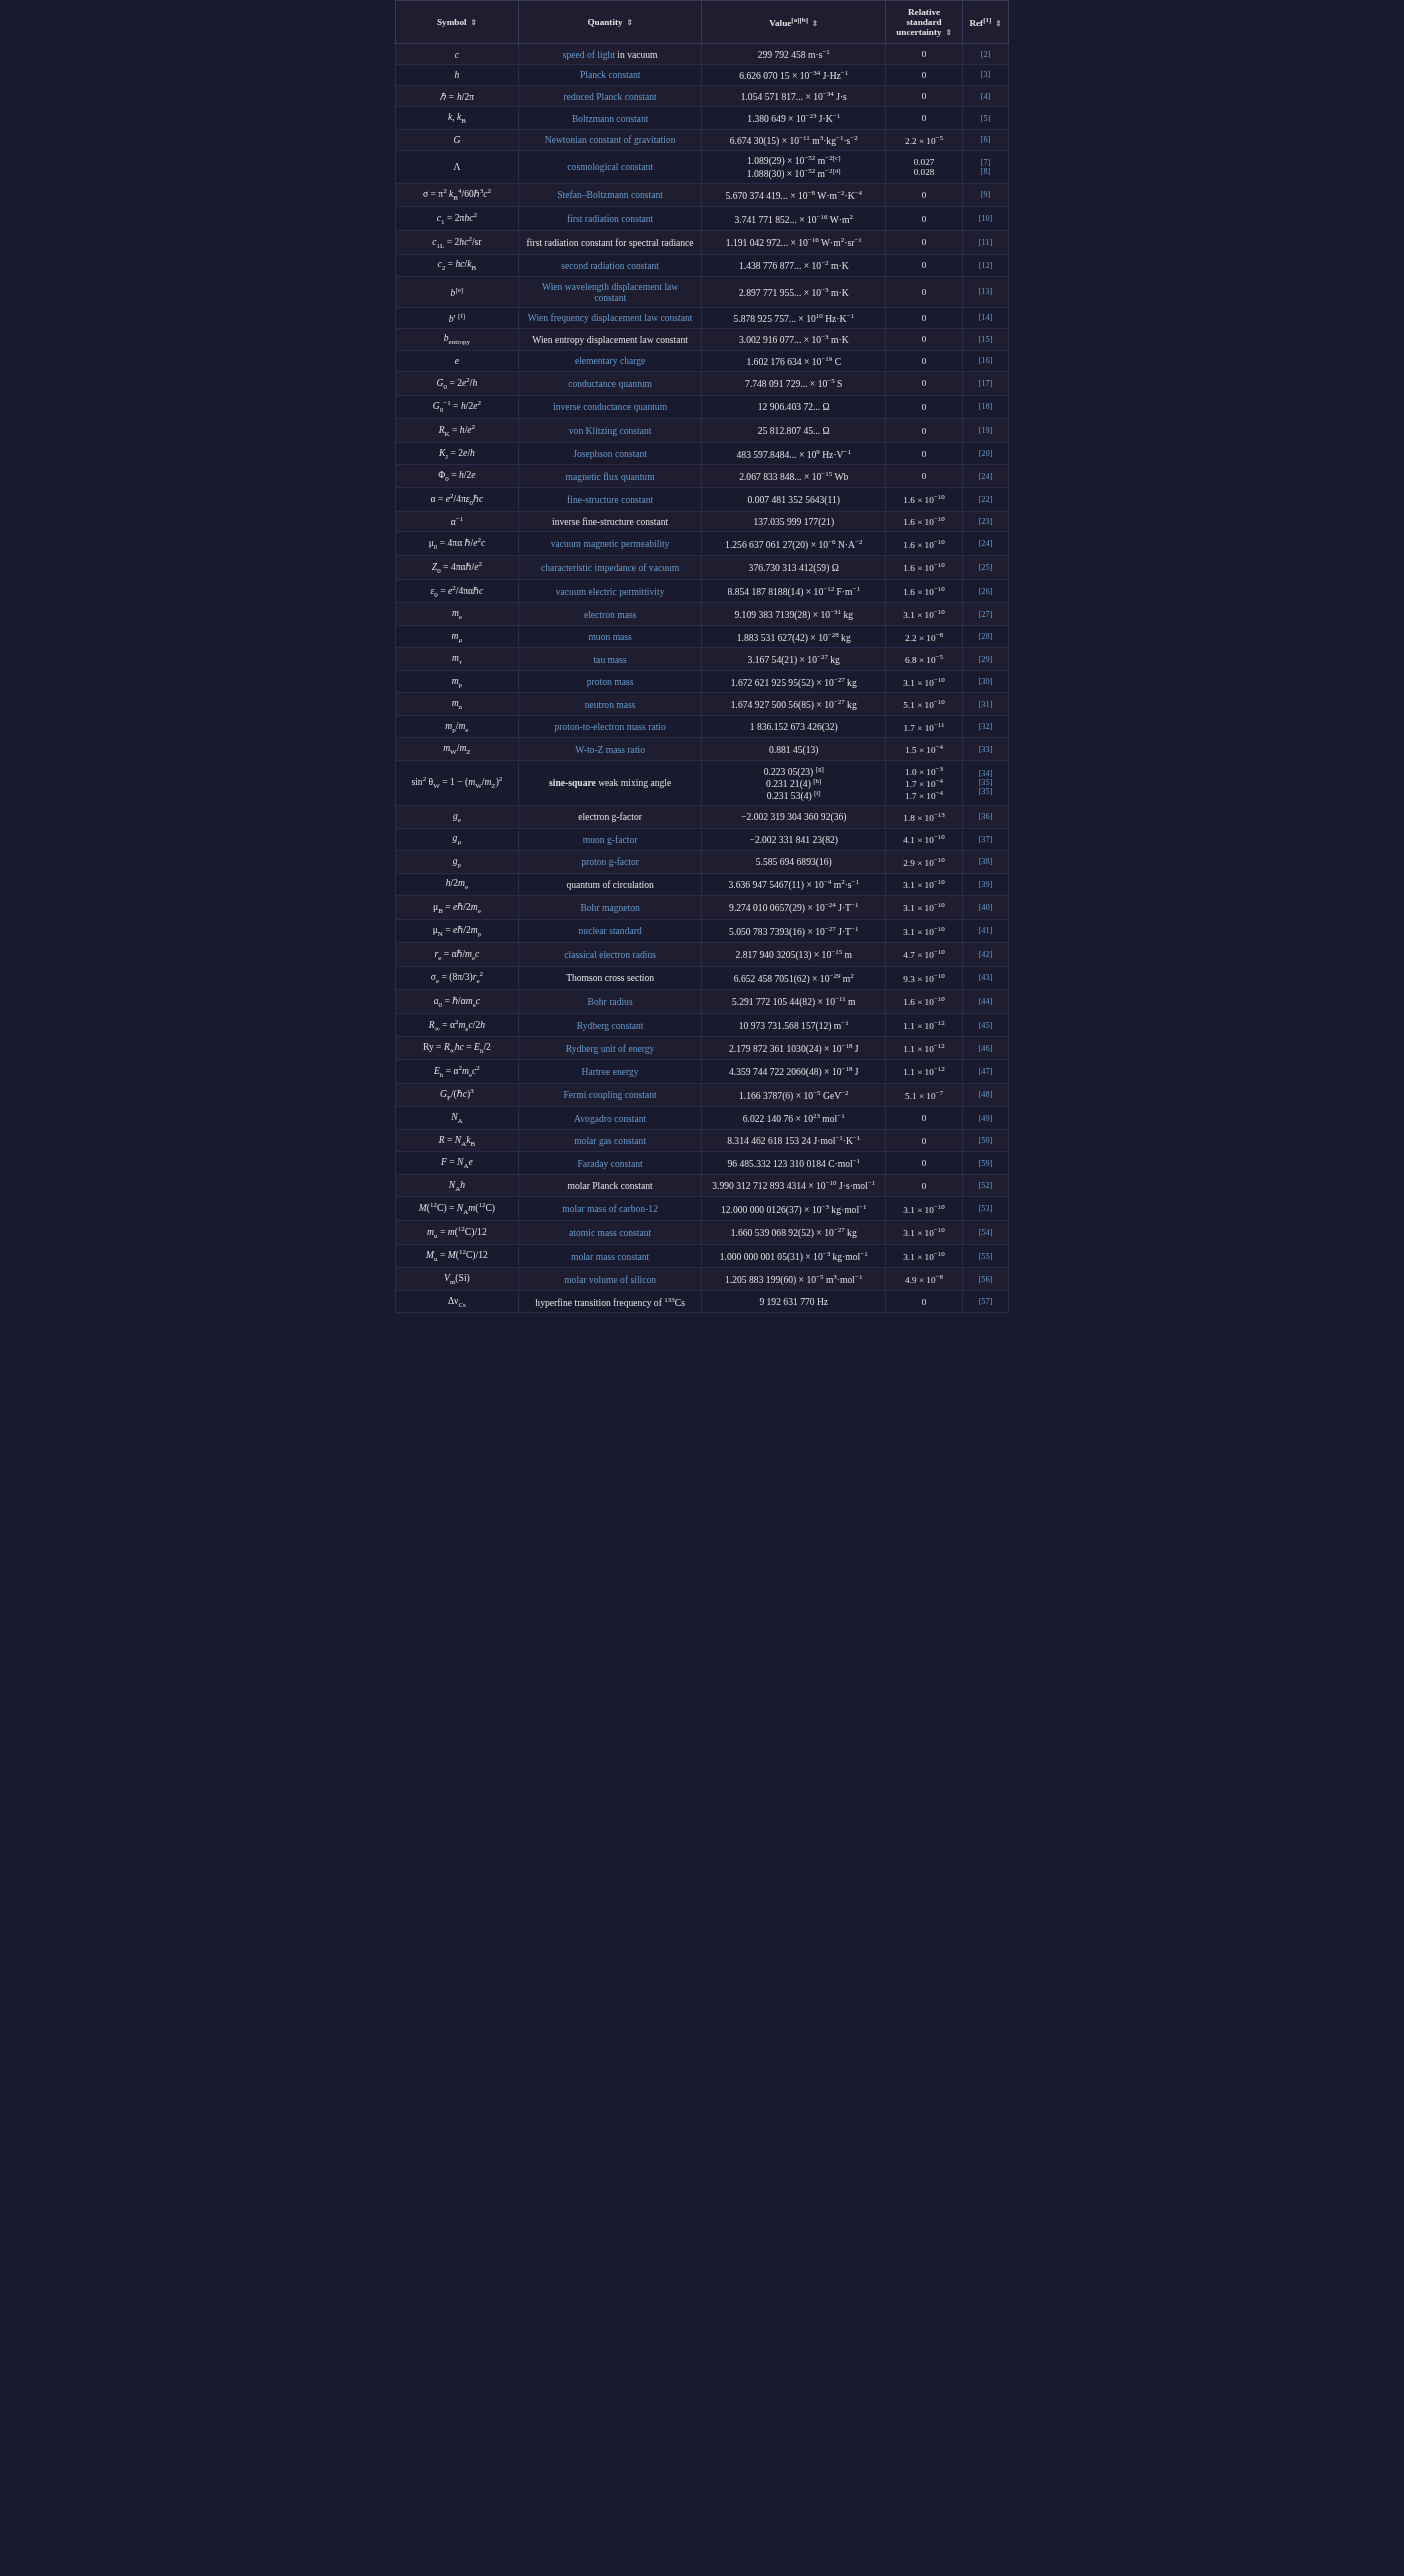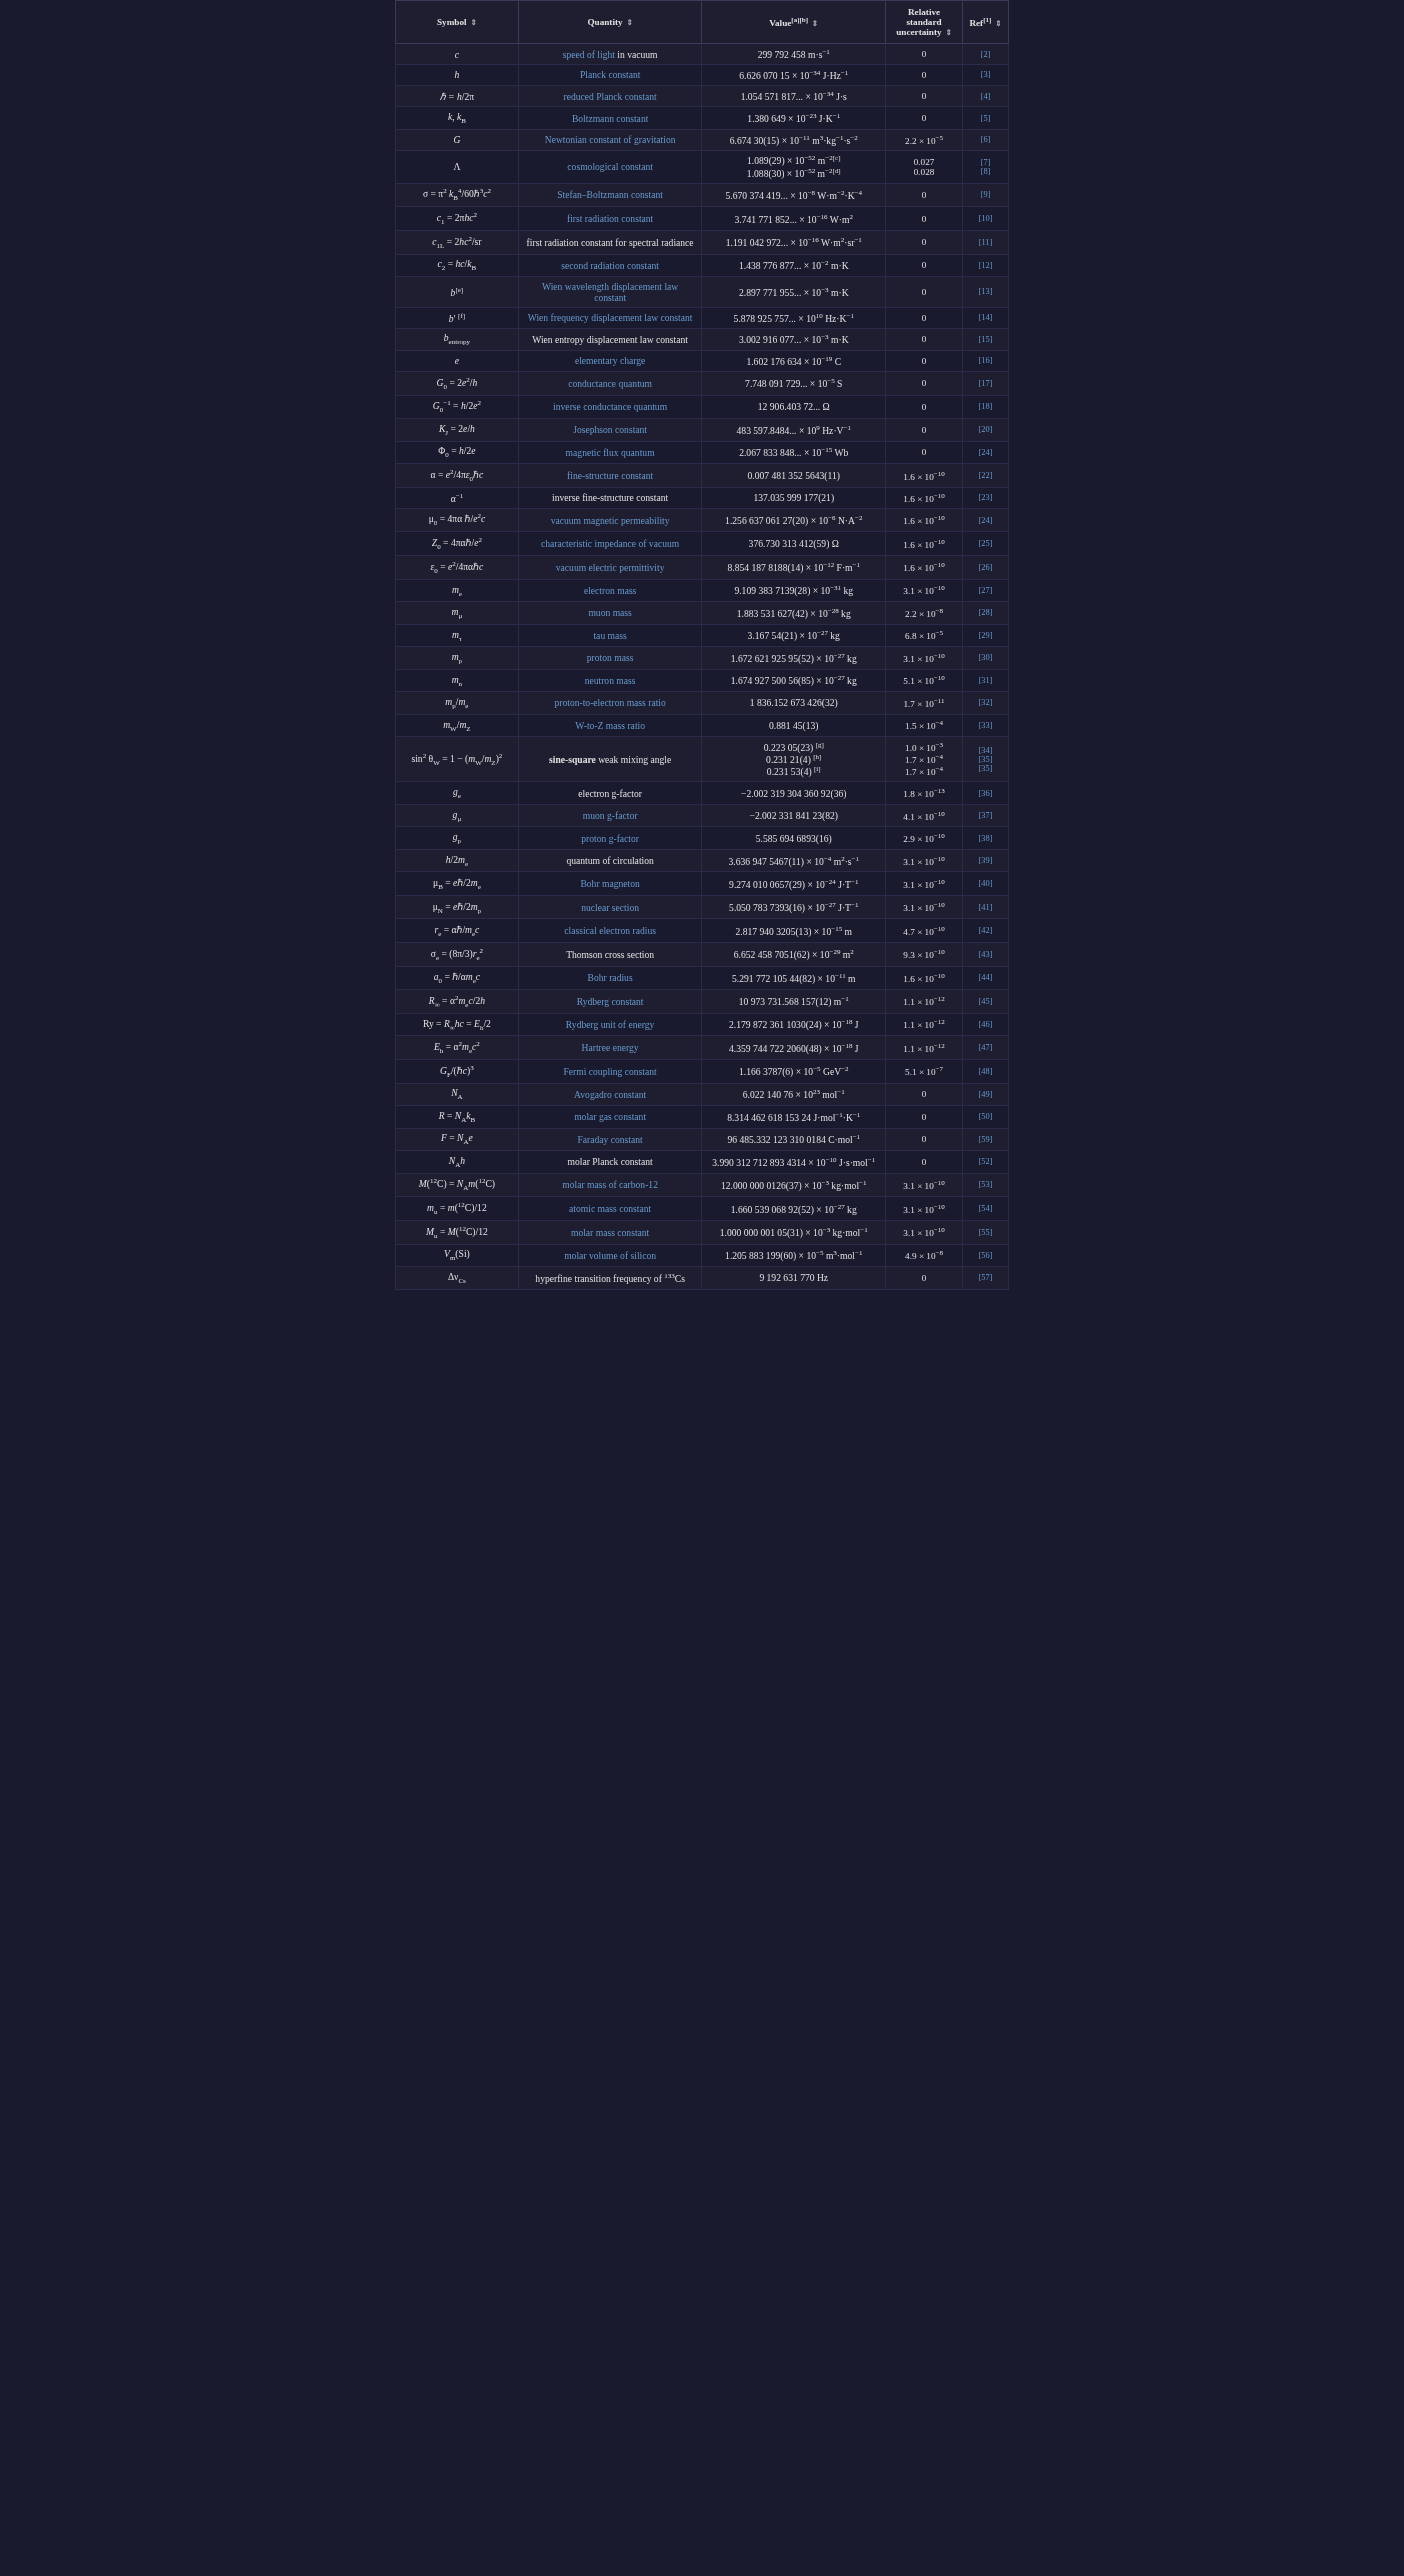--- a/index.html
+++ b/index.html
@@ -202,20 +202,27 @@
           <td class="ref-col">[17]</td>
         </tr>
         <tr>
           <td><i>G</i><sub>0</sub><sup>−1</sup> = <i>h</i>/2<i>e</i><sup>2</sup></td>
           <td><span class="blue-link">inverse conductance quantum</span></td>
           <td>12 906.403 72... Ω</td>
           <td class="uncertainty-col">0</td>
           <td class="ref-col">[18]</td>
         </tr>
         <tr>
+          <td><i>R</i><sub>K</sub> = <i>h</i>/<i>e</i><sup>2</sup></td>
+          <td><span class="blue-link">von Klitzing constant</span></td>
+          <td>25 812.807 45... Ω</td>
+          <td class="uncertainty-col">0</td>
+          <td class="ref-col">[19]</td>
+        </tr>
+        <tr>
           <td><i>K</i><sub>J</sub> = 2<i>e</i>/<i>h</i></td>
           <td><span class="blue-link">Josephson constant</span></td>
           <td>483 597.8484... × 10<sup>9</sup> Hz·V<sup>−1</sup></td>
           <td class="uncertainty-col">0</td>
           <td class="ref-col">[20]</td>
         </tr>
         <tr>
           <td>Φ<sub>0</sub> = <i>h</i>/2<i>e</i></td>
           <td><span class="blue-link">magnetic flux quantum</span></td>
           <td>2.067 833 848... × 10<sup>−15</sup> Wb</td>
@@ -343,21 +350,21 @@
         </tr>
         <tr>
           <td>μ<sub>B</sub> = <i>e</i>ℏ/2<i>m</i><sub>e</sub></td>
           <td><span class="blue-link">Bohr magneton</span></td>
           <td>9.274 010 0657(29) × 10<sup>−24</sup> J·T<sup>−1</sup></td>
           <td class="uncertainty-col">3.1 × 10<sup>−10</sup></td>
           <td class="ref-col">[40]</td>
         </tr>
         <tr>
           <td>μ<sub>N</sub> = <i>e</i>ℏ/2<i>m</i><sub>p</sub></td>
-          <td><span class="blue-link">nuclear section</span></td>
+          <td><span class="blue-link">nuclear standard</span></td>
           <td>5.050 783 7393(16) × 10<sup>−27</sup> J·T<sup>−1</sup></td>
           <td class="uncertainty-col">3.1 × 10<sup>−10</sup></td>
           <td class="ref-col">[41]</td>
         </tr>
         <tr>
           <td><i>r</i><sub>e</sub> = αℏ/<i>m</i><sub>e</sub><i>c</i></td>
           <td><span class="blue-link">classical electron radius</span></td>
           <td>2.817 940 3205(13) × 10<sup>−15</sup> m</td>
           <td class="uncertainty-col">4.7 × 10<sup>−10</sup></td>
           <td class="ref-col">[42]</td>

